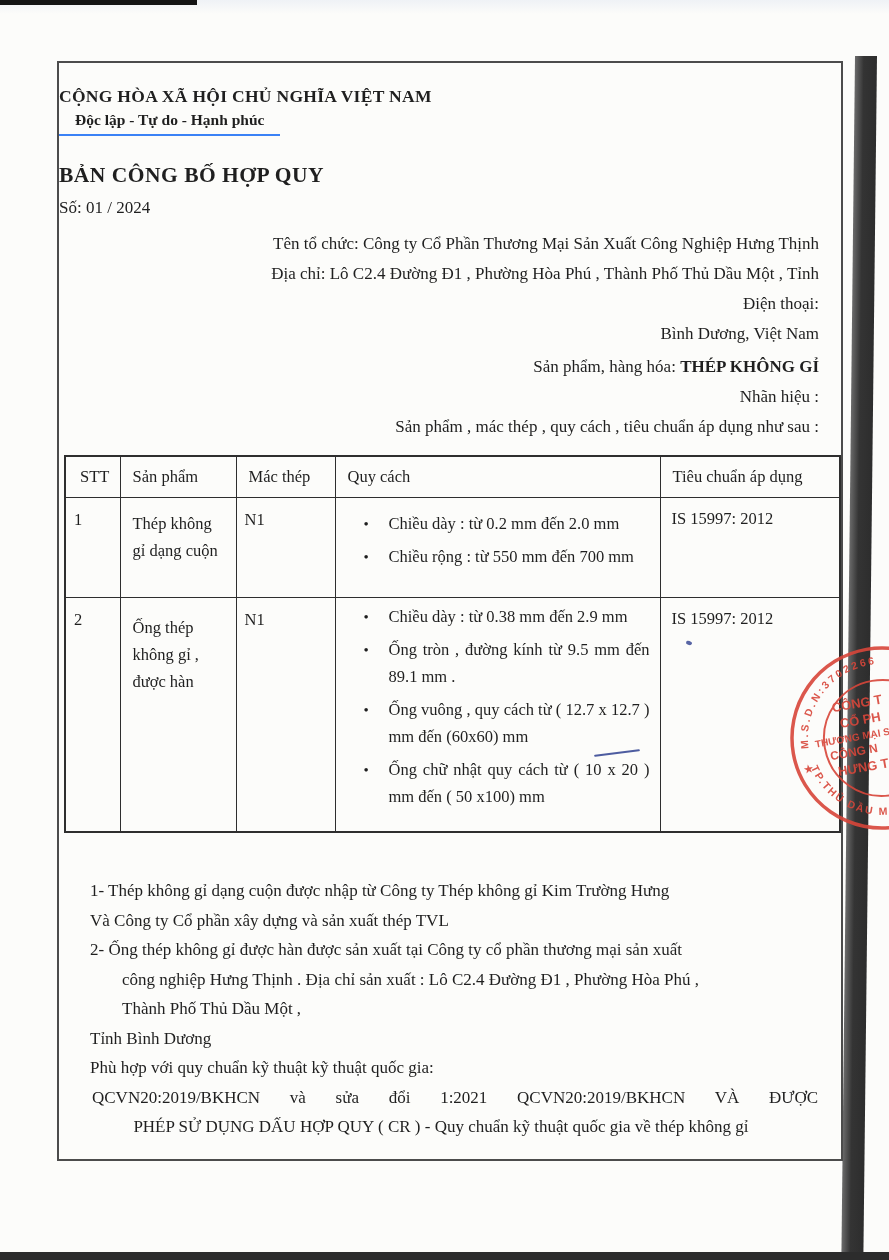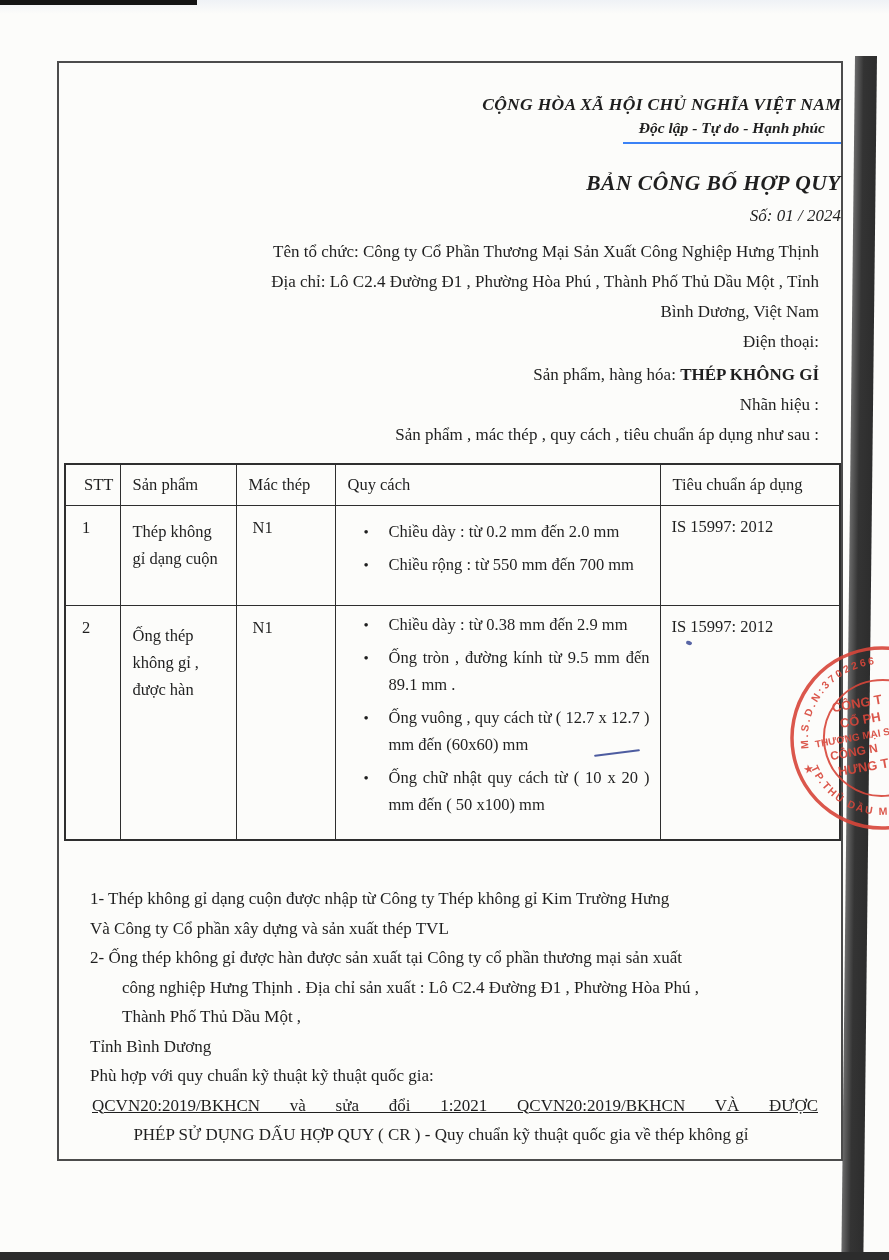--- a/index.html
+++ b/index.html
@@ -21,21 +21,21 @@
   .scan-topmist{position:absolute;left:0;top:0;width:889px;height:14px;background:linear-gradient(to bottom,#eff2f6,rgba(255,255,255,0));}
   .pen-dash{position:absolute;left:594px;top:752px;width:46px;height:2px;background:#2e3f8f;transform:rotate(-7deg);border-radius:2px;opacity:.85;}
   .pen-dot{position:absolute;left:686px;top:641px;width:6px;height:4px;background:#2e3f8f;border-radius:50% 40% 60% 50%;transform:rotate(20deg);opacity:.8;}
 
   
   .frame{
     position:absolute;left:57px;top:61px;width:786px;height:1100px;
     border:2px solid #4c4c4c;background:transparent;box-sizing:border-box;
   }
 
-  .doc-header{text-align:right;padding-top:28px;font-style:italic;}
+  .doc-header{text-align:left;padding-top:20px;}
   .national-title{font-size:17.5px;font-weight:bold;letter-spacing:.3px;line-height:26px;}
   .motto{display:inline-block;font-size:15.5px;font-weight:bold;line-height:22px;
          border-bottom:2px solid #3b82f6;padding:0 16px 3px 16px;}
   .doc-title{font-size:21.5px;font-weight:bold;letter-spacing:.5px;margin-top:25px;line-height:28px;}
   .doc-number{font-size:17px;margin-top:7px;line-height:24px;}
 
   .info-block{margin:9px 22px 0 33px;font-size:17px;line-height:30px;}
   .info-line{white-space:nowrap;text-align:right;}
   .indent1{margin-left:7px;}
   .product-line{margin-top:3px;}
@@ -45,38 +45,38 @@
     border-collapse:collapse;margin:13px 0 0 5px;width:775px;table-layout:fixed;
     border:2px solid #2e2e2e;font-size:16.5px;
   }
   table.products th,table.products td{
     border:1.5px solid #2e2e2e;vertical-align:top;box-sizing:border-box;
     font-weight:normal;text-align:left;
   }
   col.c-stt{width:55px;} col.c-sp{width:116px;} col.c-mac{width:99px;} col.c-qc{width:325px;} col.c-tc{width:180px;}
   tr.hdr{height:41px;}
   tr.hdr th{vertical-align:middle;padding:2px 4px 2px 12px;}
-  tr.hdr th.center, td.center{text-align:center;padding-left:16px;}
+  tr.hdr th.center, td.center{text-align:center;padding-left:8px;}
   tr.r1{height:100px;} tr.r2{height:235px;}
   td.center{padding-top:12px;}
   td.sp-cell{padding:12px 11px 4px 12px;text-align:justify;line-height:27px;}
   tr.r2 td.sp-cell{padding-top:16px;}
   td.tc-cell{padding:11px 6px 4px 11px;}
   td.qc-cell{padding:13px 10px 4px 0;}
   tr.r2 td.qc-cell{padding-top:6px;}
   ul.spec{list-style:none;margin:0;padding:0;}
   ul.spec li{display:flex;margin-bottom:7px;}
   ul.spec .blt{width:25px;margin-left:28px;flex:none;font-size:15px;line-height:26.5px;}
   ul.spec .itm{flex:1;text-align:justify;line-height:26.5px;}
 
   .notes-block{margin:43px 20px 0 31px;font-size:17px;line-height:29.5px;}
   .note-line{}
   .hang{margin-left:32px;}
   .conform{margin:0 3px 0 -26px;}
-  .conform .l1{margin-left:28px;text-align:justify;text-align-last:justify;text-decoration:underline;}
+  .conform .l1{margin-left:28px;text-align:justify;text-align-last:justify;}
   .conform .l2{text-align:center;white-space:nowrap;}
 
   
   .stamp{position:absolute;left:785px;top:638px;pointer-events:none;}
 </style>
 </head>
 <body>
 
 <div class="page">
 
@@ -90,22 +90,22 @@
     <div class="doc-header">
       <div class="national-title">CỘNG HÒA XÃ HỘI CHỦ NGHĨA VIỆT NAM</div>
       <div><span class="motto">Độc lập - Tự do - Hạnh phúc</span></div>
       <div class="doc-title">BẢN CÔNG BỐ HỢP QUY</div>
       <div class="doc-number">Số: 01 / 2024</div>
     </div>
 
     <div class="info-block">
       <div class="info-line">Tên tổ chức: Công ty Cổ Phần Thương Mại Sản Xuất Công Nghiệp Hưng Thịnh</div>
       <div class="info-line">Địa chỉ: Lô C2.4 Đường Đ1 , Phường Hòa Phú , Thành Phố Thủ Dầu Một , Tỉnh</div>
+      <div class="info-line">Điện thoại:</div>
       <div class="info-line">Bình Dương, Việt Nam</div>
-      <div class="info-line">Điện thoại:</div>
       <div class="info-line indent1 product-line"><span>Sản phẩm, hàng hóa: </span><span class="bold">THÉP KHÔNG GỈ</span></div>
       <div class="info-line indent1">Nhãn hiệu :</div>
       <div class="info-line indent1">Sản phẩm , mác thép , quy cách , tiêu chuẩn áp dụng như sau :</div>
     </div>
 
     <table class="products">
       <colgroup>
           <col class="c-stt">
           <col class="c-sp">
           <col class="c-mac">

